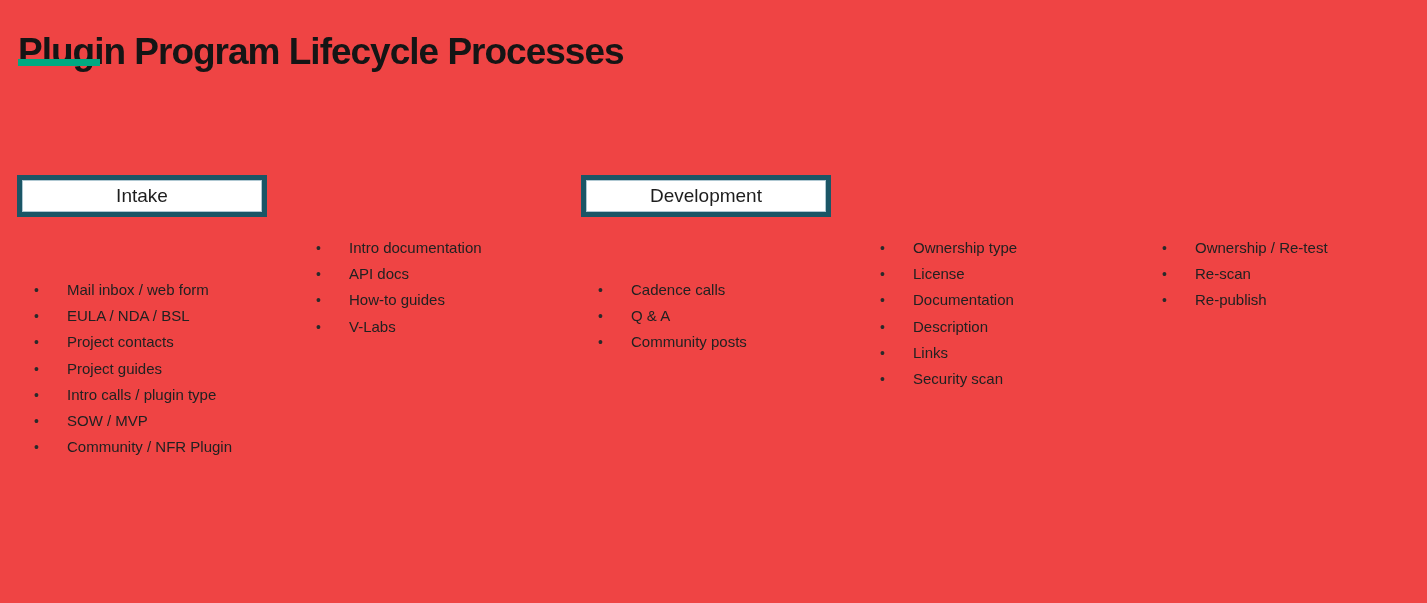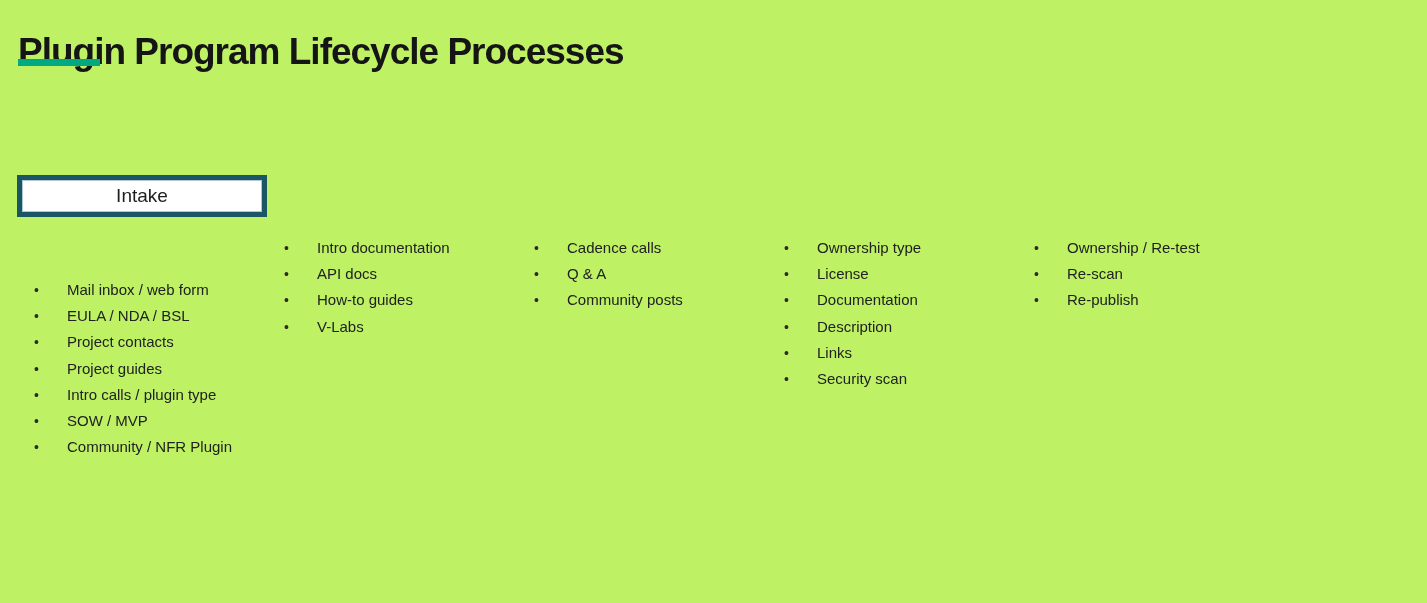--- a/index.html
+++ b/index.html
@@ -6,21 +6,21 @@
     margin: 0;
     padding: 0;
     background: #ffffff;
     font-family: "Liberation Sans", sans-serif;
     color: #1e1e1e;
   }
   .page {
     position: relative;
     width: 1427px;
     height: 603px;
-    background: #bef264;
+    background: #ef4444;
     overflow: hidden;
   }
   .title {
     position: absolute;
     left: 18px;
     top: 6px;
     font-size: 37px;
     font-weight: bold;
     letter-spacing: -1px;
     color: #151515;
@@ -32,20 +32,21 @@
     top: 59px;
     width: 82px;
     height: 7px;
     background: #01A982;
   }
   .columns {
     position: absolute;
     left: 17px;
     top: 175px;
     display: flex;
+    gap: 32px;
   }
   .column {
     width: 250px;
     flex: 0 0 250px;
   }
   .column:last-child {
     width: 252px;
     flex: 0 0 252px;
   }
   .header-box {
@@ -116,20 +117,23 @@
     <div class="column">
       <ul class="items">
         <li><span class="bullet">•</span><span>Intro documentation</span></li>
         <li><span class="bullet">•</span><span>API docs</span></li>
         <li><span class="bullet">•</span><span>How-to guides</span></li>
         <li><span class="bullet">•</span><span>V-Labs</span></li>
       </ul>
     </div>
 
     <div class="column">
+      <div class="header-box">
+        <div class="header-inner">Development</div>
+      </div>
       <ul class="items">
         <li><span class="bullet">•</span><span>Cadence calls</span></li>
         <li><span class="bullet">•</span><span>Q &amp; A</span></li>
         <li><span class="bullet">•</span><span>Community posts</span></li>
       </ul>
     </div>
 
     <div class="column">
       <ul class="items">
         <li><span class="bullet">•</span><span>Ownership type</span></li>

